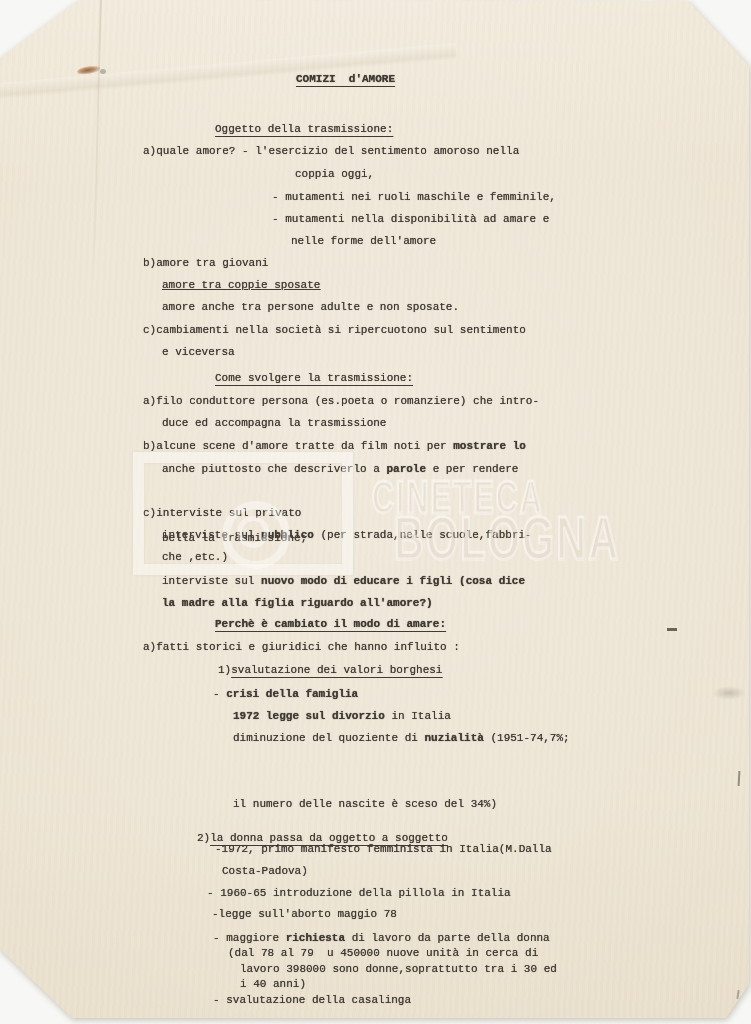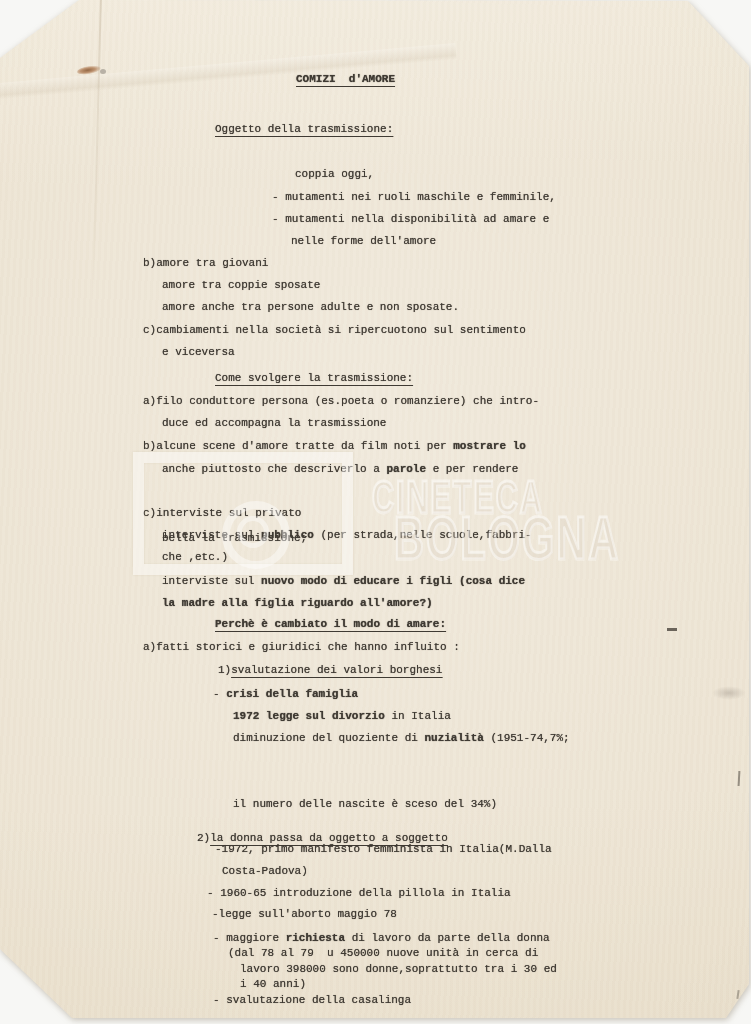--- a/index.html
+++ b/index.html
@@ -97,26 +97,27 @@
       <div class="stain-rust"></div>
       <div class="stain-speck"></div>
       <div class="mark-dash"></div>
       <div class="mark-smudge"></div>
       <div class="mark-tick"></div>
       <div class="mark-tick2"></div>
 
       <div class="doc" id="doc-lines">
           <div class="line" style="left: 296px; top: 70px;"><span class="u b">COMIZI  d'AMORE</span></div>
           <div class="line" style="left: 215px; top: 120px;"><span class="u">Oggetto della trasmissione:</span></div>
+          <div class="line" style="left: 143px; top: 142px;"><span>a)quale amore? - l'esercizio del sentimento amoroso nella</span></div>
           <div class="line" style="left: 295px; top: 165px;"><span>coppia oggi,</span></div>
           <div class="line" style="left: 272px; top: 188px;"><span>- mutamenti nei ruoli maschile e femminile,</span></div>
           <div class="line" style="left: 272px; top: 210px;"><span>- mutamenti nella disponibilità ad amare e</span></div>
           <div class="line" style="left: 291px; top: 232px;"><span>nelle forme dell'amore</span></div>
           <div class="line" style="left: 143px; top: 254px;"><span>b)amore tra giovani</span></div>
-          <div class="line" style="left: 162px; top: 276px;"><span>amore tra coppie sposate</span></div>
+          <div class="line" style="left: 162px; top: 276px; text-decoration: underline;"><span>amore tra coppie sposate</span></div>
           <div class="line" style="left: 162px; top: 298px;"><span>amore anche tra persone adulte e non sposate.</span></div>
           <div class="line" style="left: 143px; top: 321px;"><span>c)cambiamenti nella società si ripercuotono sul sentimento</span></div>
           <div class="line" style="left: 162px; top: 343px;"><span>e viceversa</span></div>
           <div class="line" style="left: 215px; top: 369px;"><span class="u">Come svolgere la trasmissione:</span></div>
           <div class="line" style="left: 143px; top: 392px;"><span>a)filo conduttore persona (es.poeta o romanziere) che intro-</span></div>
           <div class="line" style="left: 162px; top: 414px;"><span>duce ed accompagna la trasmissione</span></div>
           <div class="line" style="left: 143px; top: 437px;"><span>b)alcune scene d'amore tratte da film noti per </span><span class="b">mostrare lo</span></div>
           <div class="line" style="left: 162px; top: 460px;"><span>anche piuttosto che descriverlo a </span><span class="b">parole</span><span> e per rendere</span></div>
           <div class="line" style="left: 162px; top: 482px; margin-top: 47px;"><span>bella la trasmissione;</span></div>
           <div class="line" style="left: 143px; top: 504px;"><span>c)interviste sul privato</span></div>

